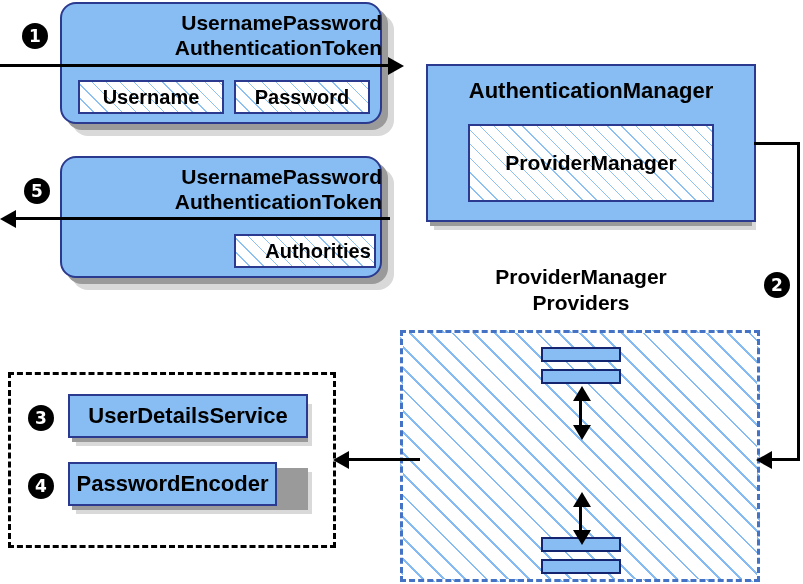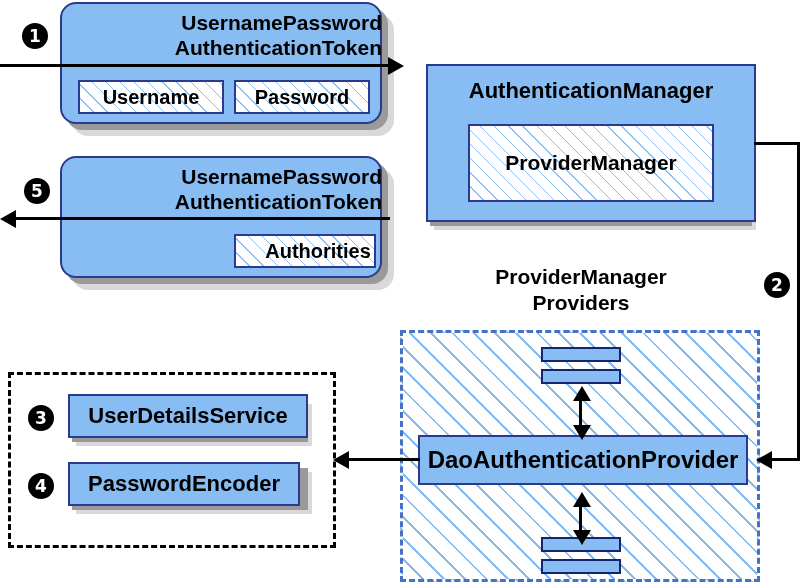--- a/index.html
+++ b/index.html
@@ -192,21 +192,20 @@
 
   <div class="stripe" style="left:541px; top:347px; width:80px; height:15px;"></div>
   <div class="stripe" style="left:541px; top:369px; width:80px; height:15px;"></div>
 
   <div class="ln v" style="left:579px; top:392px; height:40px;"></div>
   <div class="arrow up" style="left:573px; top:386px;"></div>
   <div class="arrow down" style="left:573px; top:425px;"></div>
 
   <div class="shadow soft" style="left:424px; top:444px; width:326px; height:58px;"></div>
   <div class="shadow" style="left:420px; top:440px; width:326px; height:58px;"></div>
-  <div class="nodebox" style="left:418px; top:435px; width:330px; height:50px; font-size:24px;">DaoAuthenticationProvider</div>
 
   <div class="ln v" style="left:579px; top:497px; height:40px;"></div>
   <div class="arrow up" style="left:573px; top:492px;"></div>
   <div class="arrow down" style="left:573px; top:530px;"></div>
 
   <div class="stripe" style="left:541px; top:537px; width:80px; height:15px;"></div>
   <div class="stripe" style="left:541px; top:559px; width:80px; height:15px;"></div>
 
   <div class="ln h" style="left:348px; top:458px; width:72px;"></div>
   <div class="arrow left" style="left:333px; top:451px;"></div>
@@ -214,15 +213,15 @@
   <div class="dash-group" style="left:8px; top:372px; width:328px; height:176px;"></div>
 
   <div class="bullet" style="left:28px; top:405px;">3</div>
   <div class="shadow soft" style="left:76px; top:404px; width:236px; height:42px;"></div>
   <div class="shadow" style="left:72px; top:400px; width:236px; height:42px;"></div>
   <div class="nodebox" style="left:68px; top:394px; width:240px; height:44px; font-size:22px;">UserDetailsService</div>
 
   <div class="bullet" style="left:28px; top:473px;">4</div>
   <div class="shadow soft" style="left:76px; top:472px; width:236px; height:42px;"></div>
   <div class="shadow" style="left:72px; top:468px; width:236px; height:42px;"></div>
-  <div class="nodebox" style="left:68px; top:462px; width:232px; height:44px; font-size:22px;">PasswordEncoder</div>
+  <div class="nodebox" style="left:68px; top:462px; width:209px; height:44px; font-size:22px;">PasswordEncoder</div>
 
 </div>
 
 </body></html>

